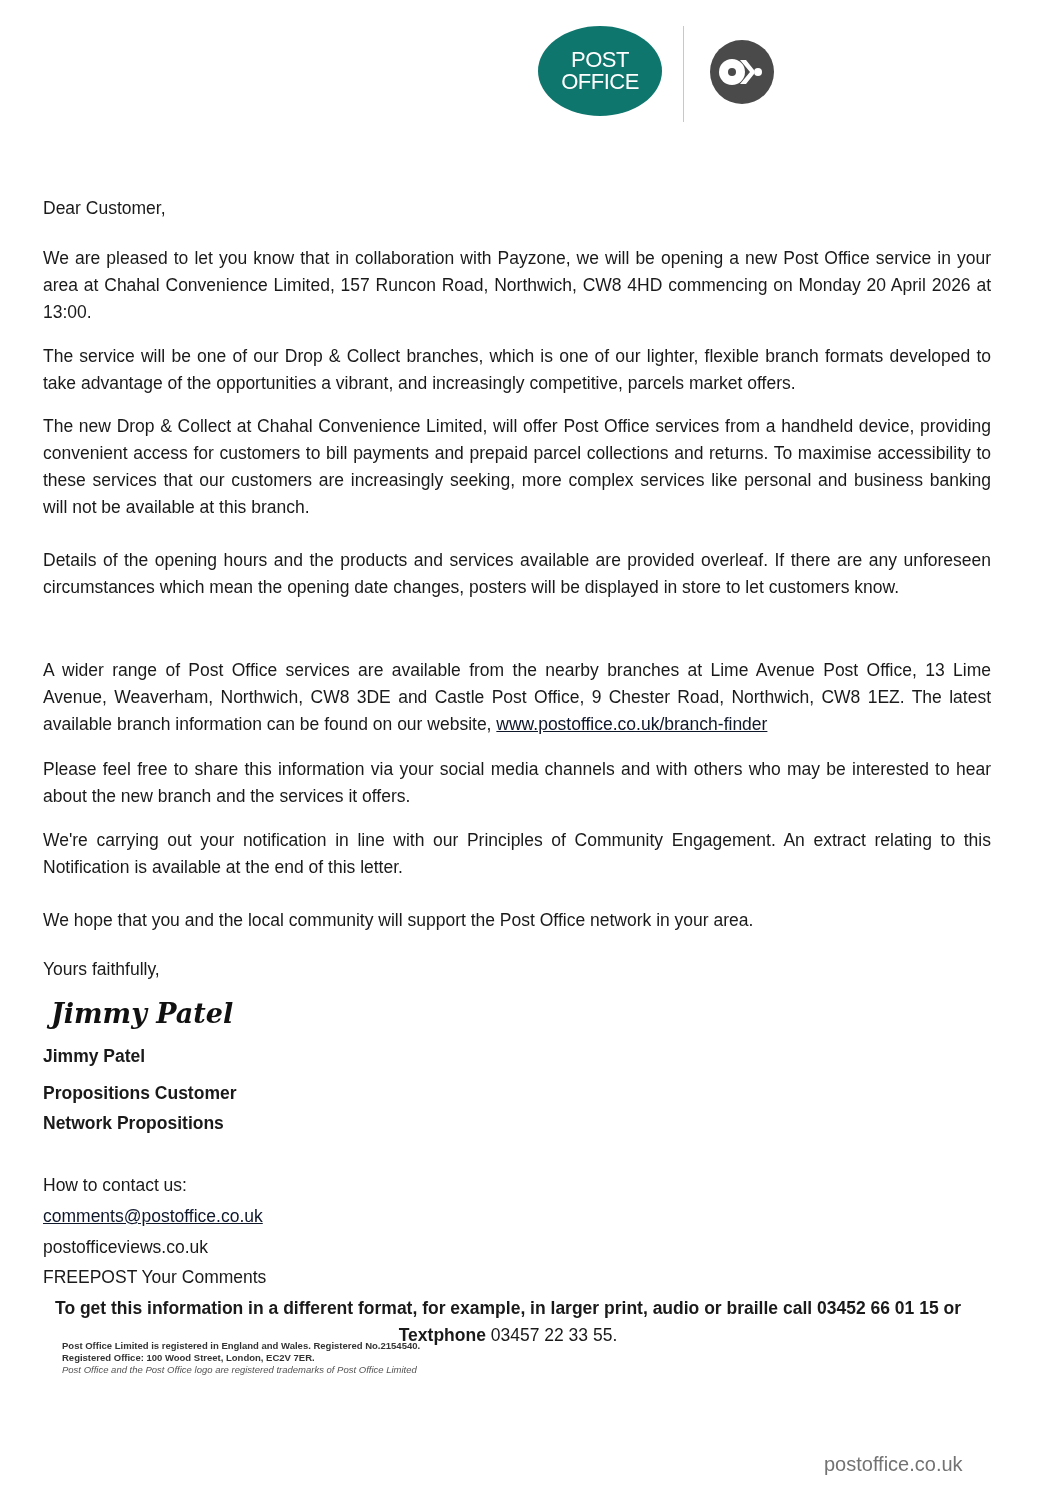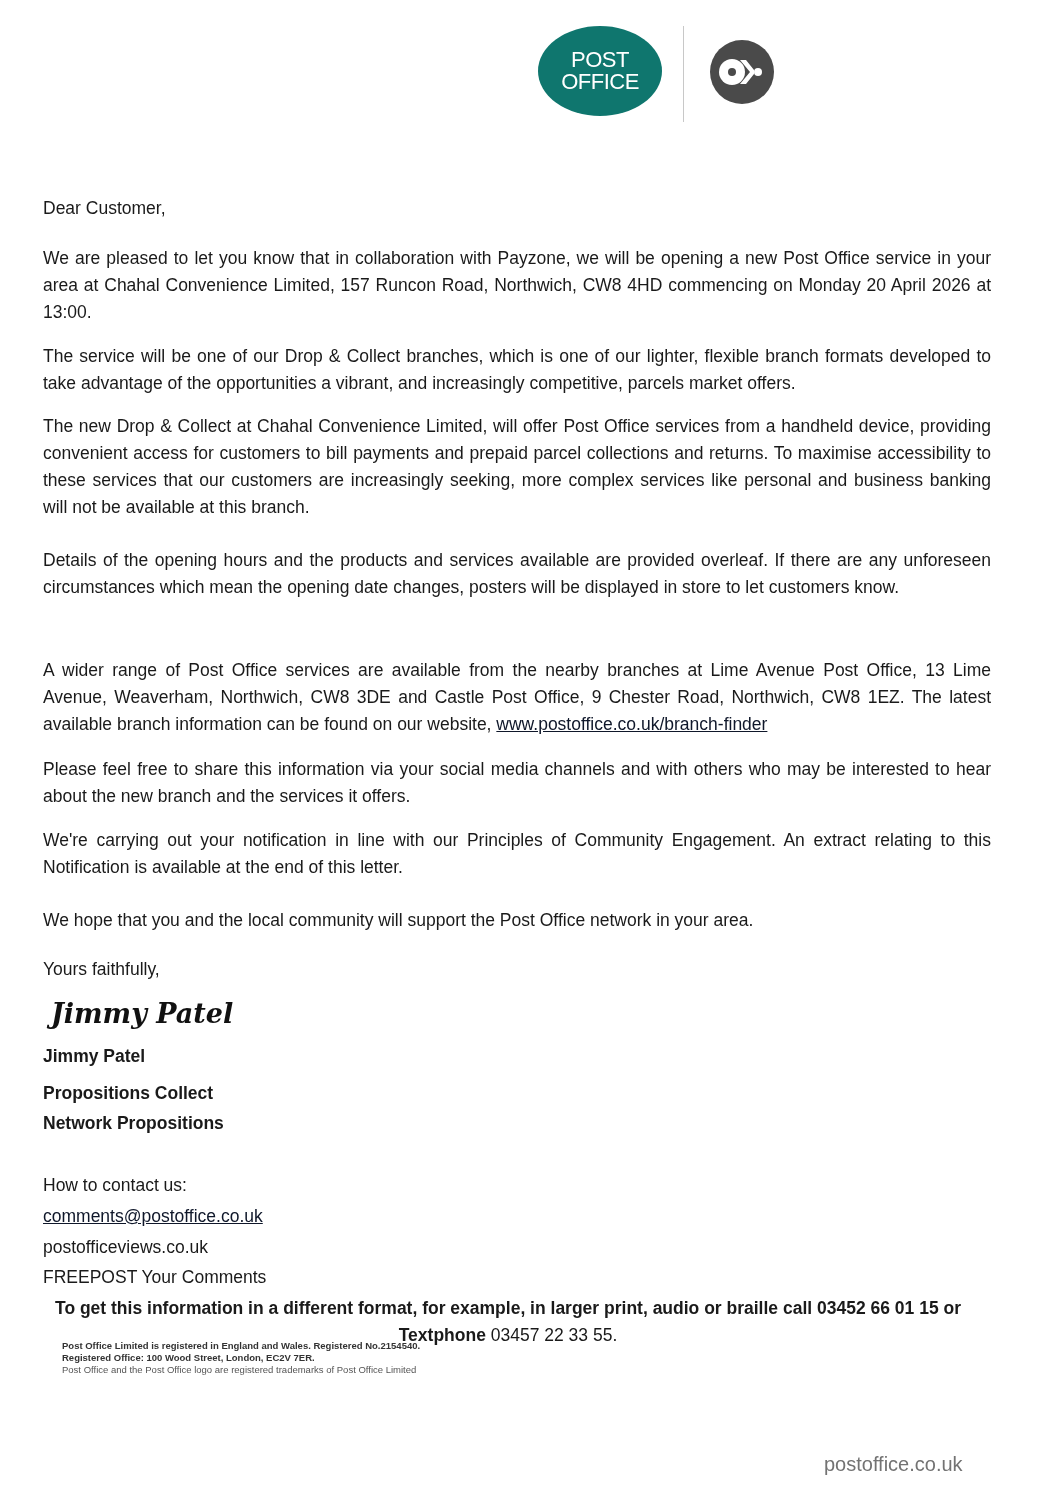--- a/index.html
+++ b/index.html
@@ -29,21 +29,21 @@
   .p { position: absolute; left: 43px; width: 948px; font-size: 17.5px; line-height: 27px; text-align: justify; margin: 0; }
   a.link { color: #0f172a; text-decoration: underline; }
   .sig {
     position: absolute; left: 51px; top: 998px;
     font-family: "DejaVu Serif", serif; font-style: italic; font-weight: bold;
     font-size: 27px; color: #111;
   }
   .bold { font-weight: bold; }
   .footer-left { position: absolute; left: 62px; top: 1340px; font-size: 9.5px; line-height: 12px; color: #333; }
   .footer-left .fb { font-weight: bold; }
-  .footer-left .fl { color: #555; }
+  .footer-left .fl { color: #555; font-style: italic; }
   .footer-right { position: absolute; left: 824px; top: 1453px; font-size: 20px; color: #737373; }
 </style>
 </head>
 <body>
 
 <div class="logos">
   <div class="po-logo">
     <span>POST</span>
     <span>OFFICE</span>
   </div>
@@ -67,21 +67,21 @@
   <span>A wider range of Post Office services are available from the nearby branches at Lime Avenue Post Office, 13 Lime Avenue, Weaverham, Northwich, CW8 3DE and Castle Post Office, 9 Chester Road, Northwich, CW8 1EZ. The latest available branch information can be found on our website, </span><a class="link">www.postoffice.co.uk/branch-finder</a>
 </p>
 <p class="p" style="top:756px;">Please feel free to share this information via your social media channels and with others who may be interested to hear about the new branch and the services it offers.</p>
 <p class="p" style="top:827px;">We're carrying out your notification in line with our Principles of Community Engagement. An extract relating to this Notification is available at the end of this letter.</p>
 <p class="p" style="top:907px;">We hope that you and the local community will support the Post Office network in your area.</p>
 <p class="p" style="top:956px;">Yours faithfully,</p>
 
 <div class="sig">Jimmy Patel</div>
 
 <p class="p bold" style="top:1043px;">Jimmy Patel</p>
-<p class="p bold" style="top:1080px;">Propositions Collect</p>
+<p class="p bold" style="top:1080px;">Propositions Customer</p>
 <p class="p bold" style="top:1110px;">Network Propositions</p>
 
 <p class="p" style="top:1172px;">How to contact us:</p>
 <p class="p" style="top:1203px;"><a class="link">comments@postoffice.co.uk</a></p>
 <p class="p" style="top:1234px;">postofficeviews.co.uk</p>
 <p class="p" style="top:1264px;">FREEPOST Your Comments</p>
 <p class="p" style="top:1295px; width:930px; text-align:center;">
   <span class="bold">To get this information in a different format, for example, in larger print, audio or braille call 03452 66 01 15 or Textphone</span><span> 03457 22 33 55.</span>
 </p>
 

